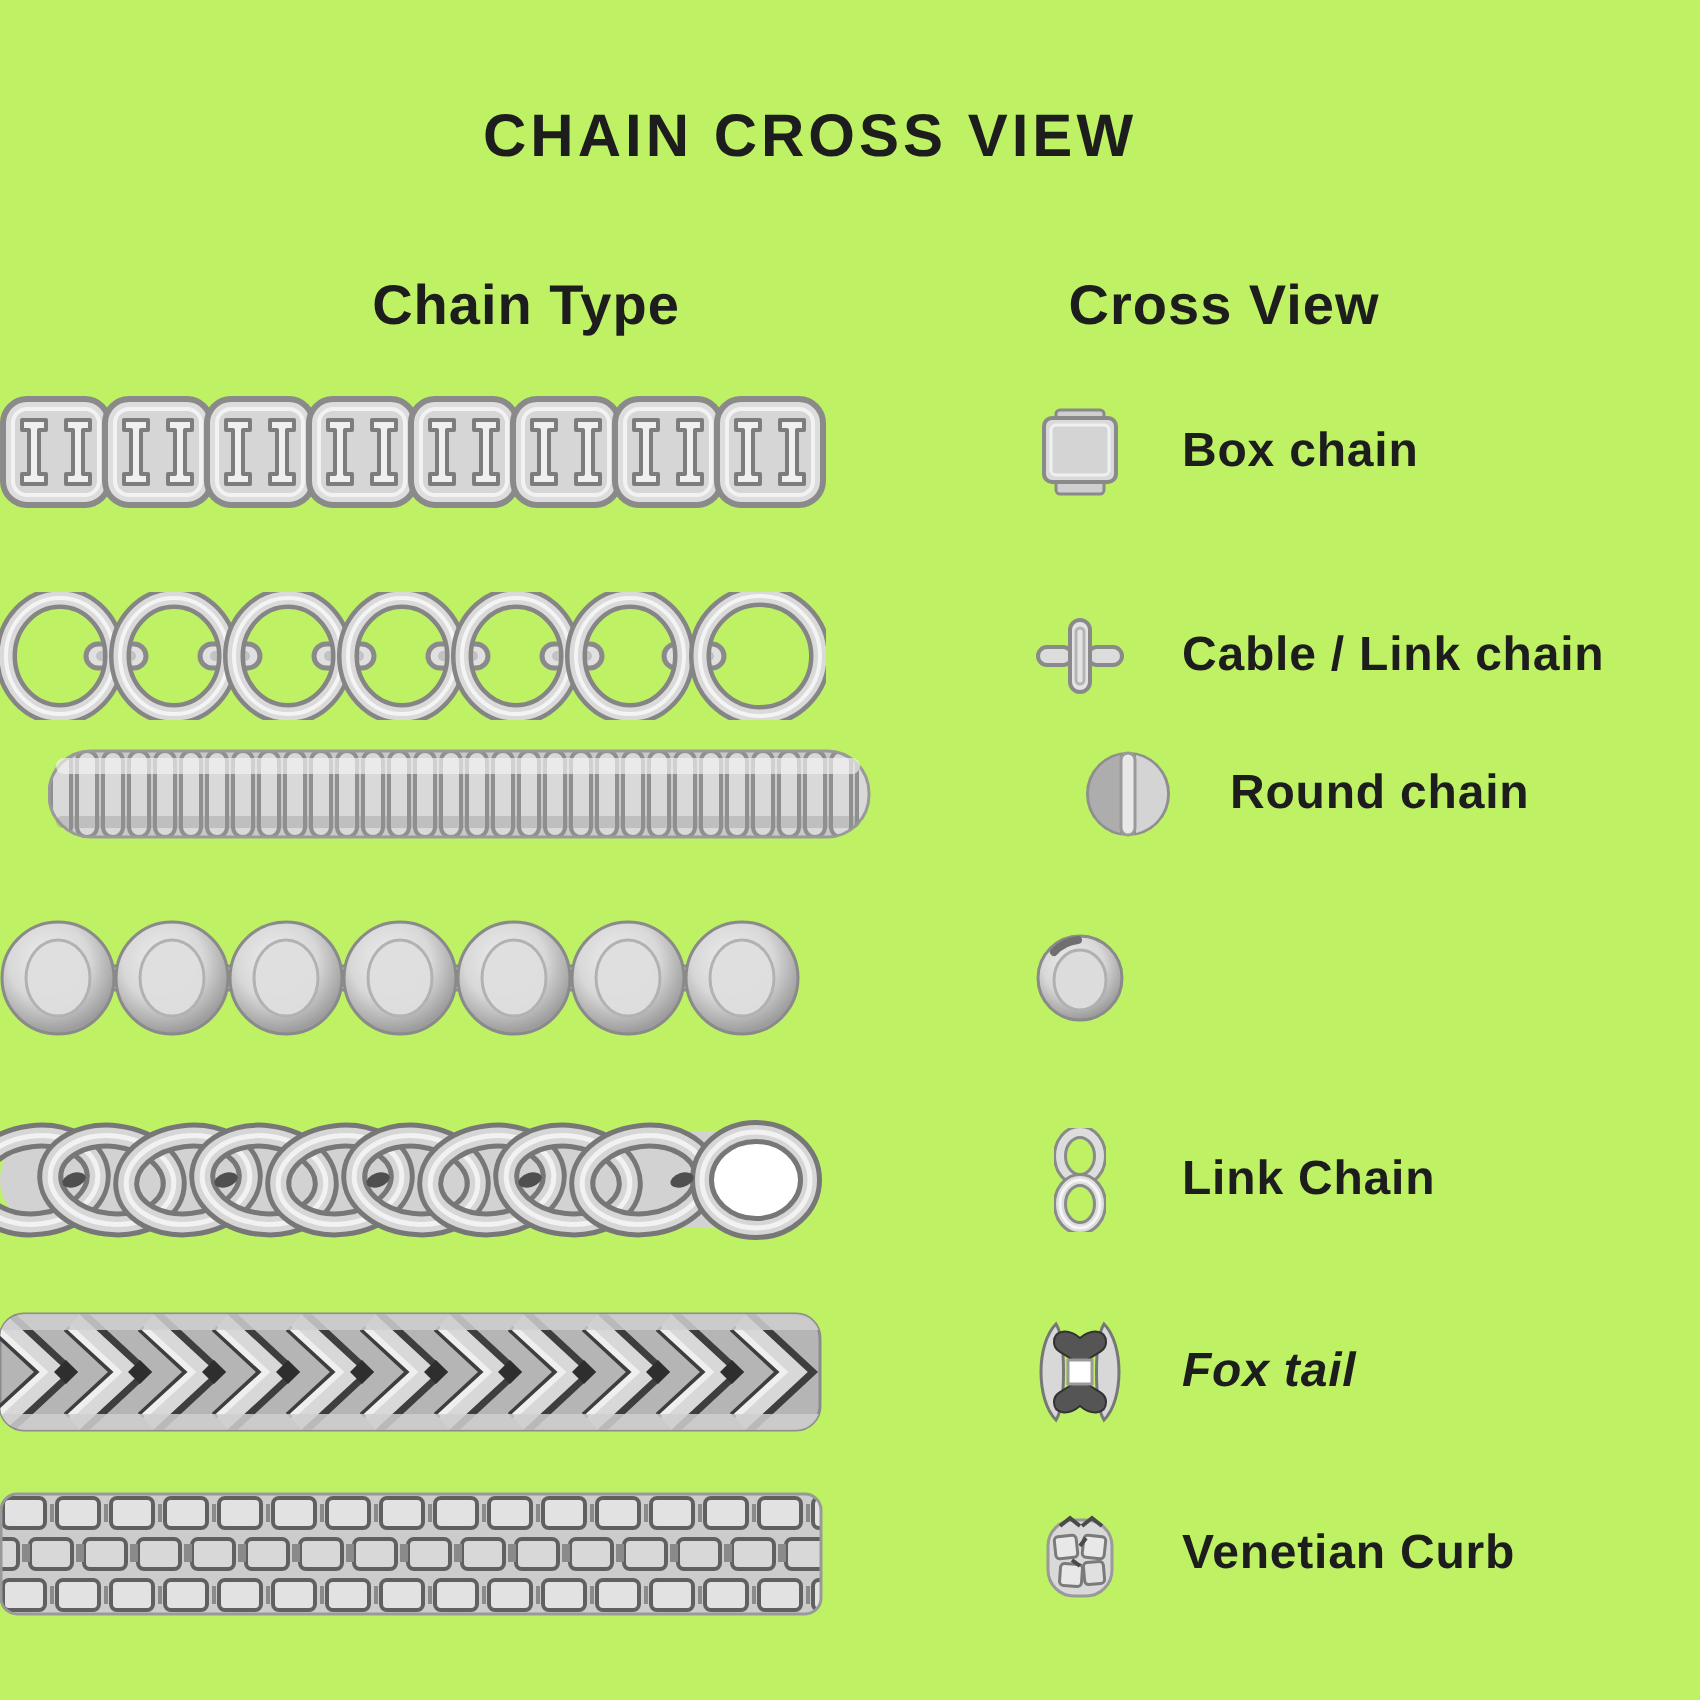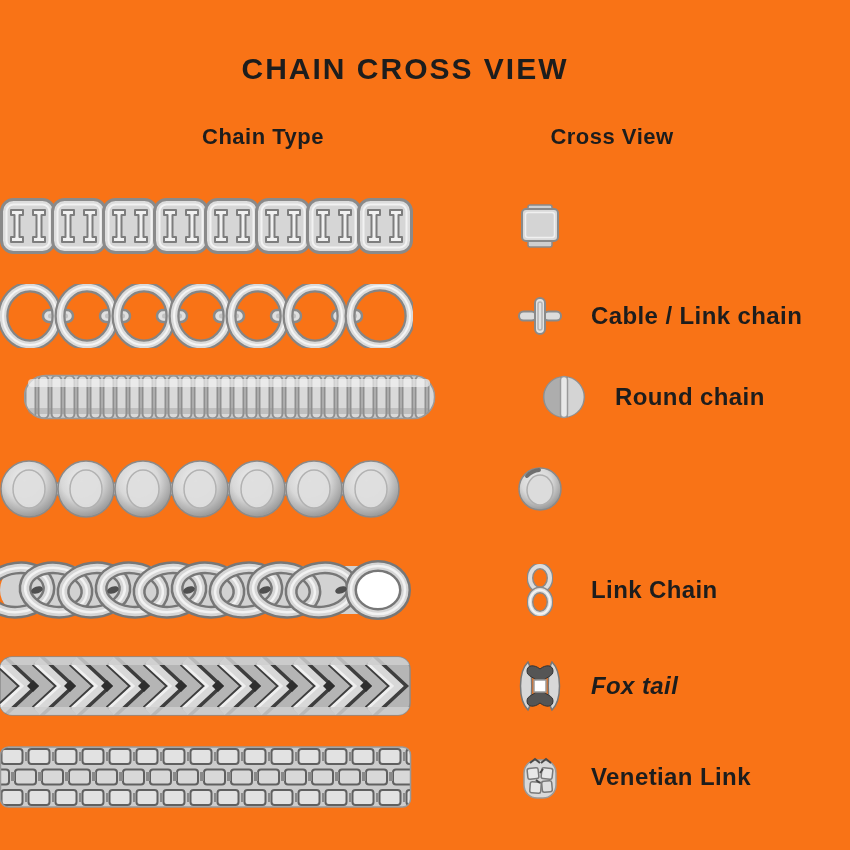--- a/index.html
+++ b/index.html
@@ -1,37 +1,37 @@
 <!DOCTYPE html>
 <html><head>
 <meta charset="utf-8">
 <style>
   html,body { margin:0; padding:0; background:#ffffff; }
   .canvas {
-    position:relative; width:850px; height:850px; background:#f97316;
+    position:relative; width:850px; height:850px; background:#bef264;
     overflow:hidden; font-family:"Liberation Sans", sans-serif; color:#1d1d1d;
   }
   .page-title {
     position:absolute; top:52px; left:0; width:810px; text-align:center;
     font-size:30px; font-weight:700; letter-spacing:2px; margin:0;
   }
   .col-header {
-    position:absolute; top:124px; transform:translateX(-50%);
-    font-size:22px; font-weight:700; letter-spacing:0.5px; white-space:nowrap;
+    position:absolute; top:137px; transform:translateX(-50%);
+    font-size:28px; font-weight:700; letter-spacing:0.5px; white-space:nowrap;
   }
   .col-header.left  { left:263px; }
   .col-header.right { left:612px; }
   .row { position:absolute; left:0; width:850px; height:80px; }
   .chain-art { position:absolute; left:0; top:50%; transform:translateY(-50%); line-height:0; }
   .xicon { position:absolute; left:540px; top:50%; transform:translate(-50%,-50%); line-height:0; }
   .row-label {
     position:absolute; left:591px; top:50%; transform:translateY(-50%);
     font-size:24px; font-weight:700; letter-spacing:0.4px; white-space:nowrap;
   }
-  .r1 { top:186px; } .r2 { top:276px; } .r3 { top:357px;margin-left:24px; }
+  .r1 { top:186px; } .r2 { top:288px; } .r3 { top:357px;margin-left:24px; }
   .r4 { top:449px; } .r5 { top:550px; } .r6 { top:646px;font-style:italic; } .r7 { top:737px; }
   svg { display:block; }
 </style>
 </head>
 <body>
 
 <div class="canvas">
 
   <h1 class="page-title">CHAIN CROSS VIEW</h1>
   <div class="col-header left">Chain Type</div>
@@ -59,20 +59,21 @@
       </svg>
     </div>
     <div class="xicon">
       <svg width="40" height="46" viewBox="0 0 40 46">
         <rect x="8" y="2" width="24" height="8" rx="2" fill="#cfcfcf" stroke="#8a8a8a" stroke-width="1.5"></rect>
         <rect x="8" y="36" width="24" height="8" rx="2" fill="#cfcfcf" stroke="#8a8a8a" stroke-width="1.5"></rect>
         <rect x="2" y="6" width="36" height="32" rx="4" fill="#dadada" stroke="#8a8a8a" stroke-width="2"></rect>
         <rect x="5.5" y="9.5" width="29" height="25" rx="2.5" fill="#d4d4d4" stroke="#f0f0f0" stroke-width="1.5"></rect>
       </svg>
     </div>
+    <span class="row-label">Box chain</span>
   </div>
 
   <div class="row r2">
     <div class="chain-art">
       <svg width="413" height="64" viewBox="0 0 413 64">
         <defs>
           <g id="cbl">
             <rect x="-15" y="-6" width="30" height="12" rx="6" fill="#e0e0e0" stroke="#8a8a8a" stroke-width="2.5"></rect>
             <rect x="-10" y="-2.5" width="20" height="5" rx="2.5" fill="#c2c2c2"></rect>
           </g>
@@ -312,16 +313,16 @@
         <rect x="2" y="6" width="32" height="38" rx="13" fill="#d9d9d9" stroke="#9a9a9a" stroke-width="1.5"></rect>
         <path d="M8,9 l5,-4 l5,4" fill="none" stroke="#4a4a4a" stroke-width="2"></path>
         <path d="M19,9 l5,-4 l5,4" fill="none" stroke="#4a4a4a" stroke-width="2"></path>
         <rect x="5.5" y="14" width="11" height="11" rx="2" fill="#e8e8e8" stroke="#7a7a7a" stroke-width="1.5" transform="rotate(-6 11 19.5)"></rect>
         <rect x="19.5" y="14" width="11" height="11" rx="2" fill="#e8e8e8" stroke="#7a7a7a" stroke-width="1.5" transform="rotate(6 25 19.5)"></rect>
         <rect x="8" y="28" width="11" height="11" rx="2" fill="#e8e8e8" stroke="#7a7a7a" stroke-width="1.5" transform="rotate(4 13.5 33.5)"></rect>
         <rect x="20" y="27" width="10" height="11" rx="2" fill="#e0e0e0" stroke="#7a7a7a" stroke-width="1.5" transform="rotate(-5 25 32.5)"></rect>
         <path d="M14,26 l4,3 M21,15 l-3,4" stroke="#4a4a4a" stroke-width="2"></path>
       </svg>
     </div>
-    <span class="row-label">Venetian Link</span>
+    <span class="row-label">Venetian Curb</span>
   </div>
 
 </div>
 
 </body></html>

